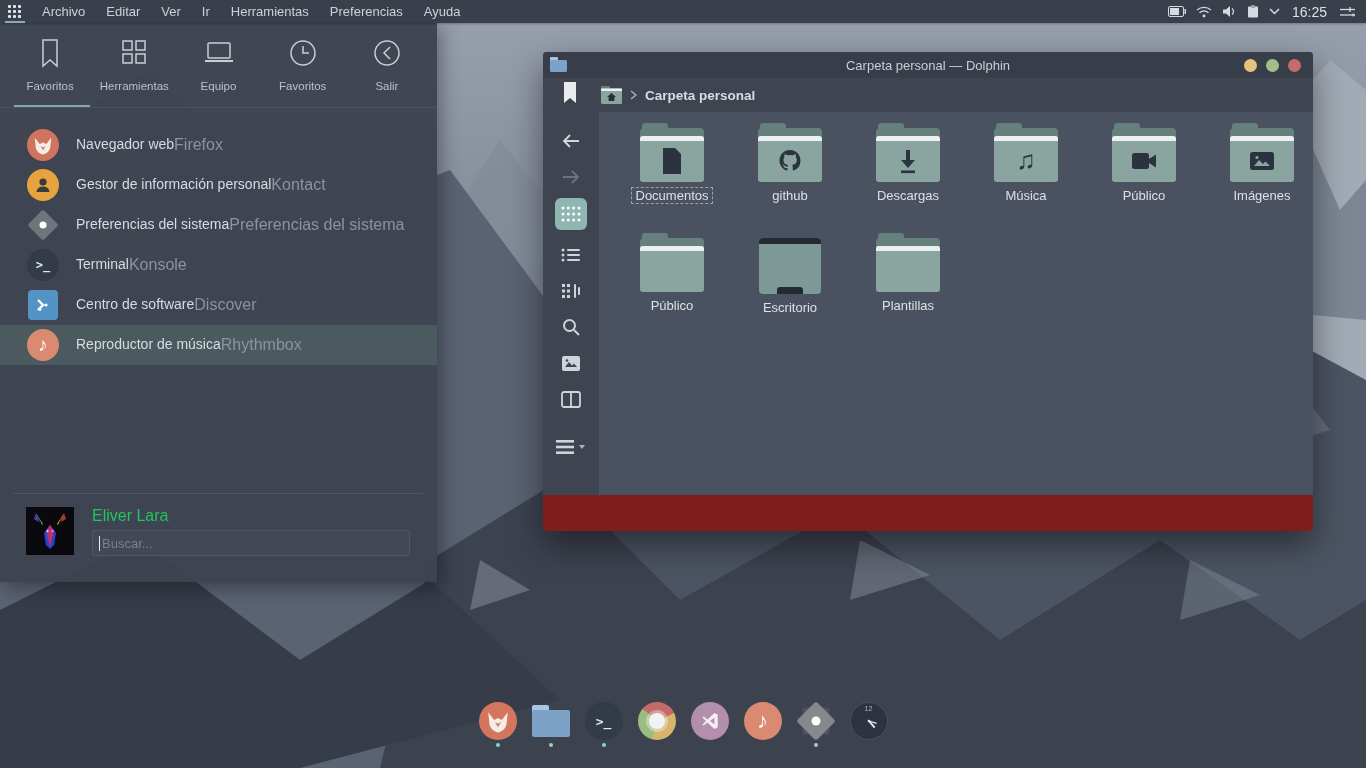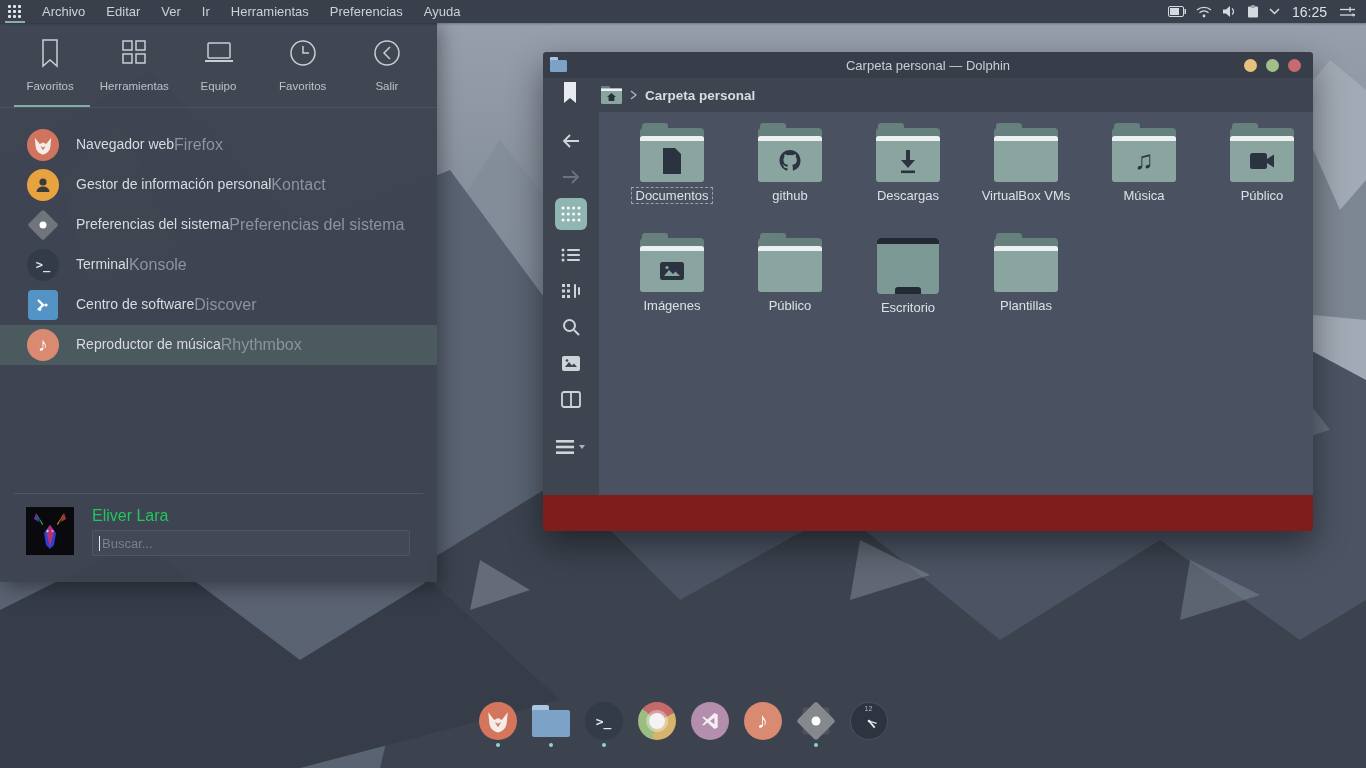--- a/index.html
+++ b/index.html
@@ -528,27 +528,20 @@
               <div class="front">
             <svg class="glyph" width="24" height="26" viewBox="0 0 24 26">
                   <path d="M10 2 h4 v10 h5 l-7 8 -7 -8 h5 z" fill="#2b3340"></path>
                   <rect x="5" y="22.5" width="14" height="2.6" fill="#2b3340"></rect>
                 </svg>
           </div>
             </div>
           <span class="flabel">Descargas</span>
         </div>
 
-        <div class="fcell">
-          <div class="fold">
-              <div class="back"></div>
-              <div class="front"></div>
-            </div>
-          <span class="flabel">VirtualBox VMs</span>
-        </div>
 
         <div class="fcell">
           <div class="fold">
               <div class="back"></div>
               <div class="front">
             <span class="glyph-txt">♫</span>
           </div>
             </div>
           <span class="flabel">Música</span>
         </div>

